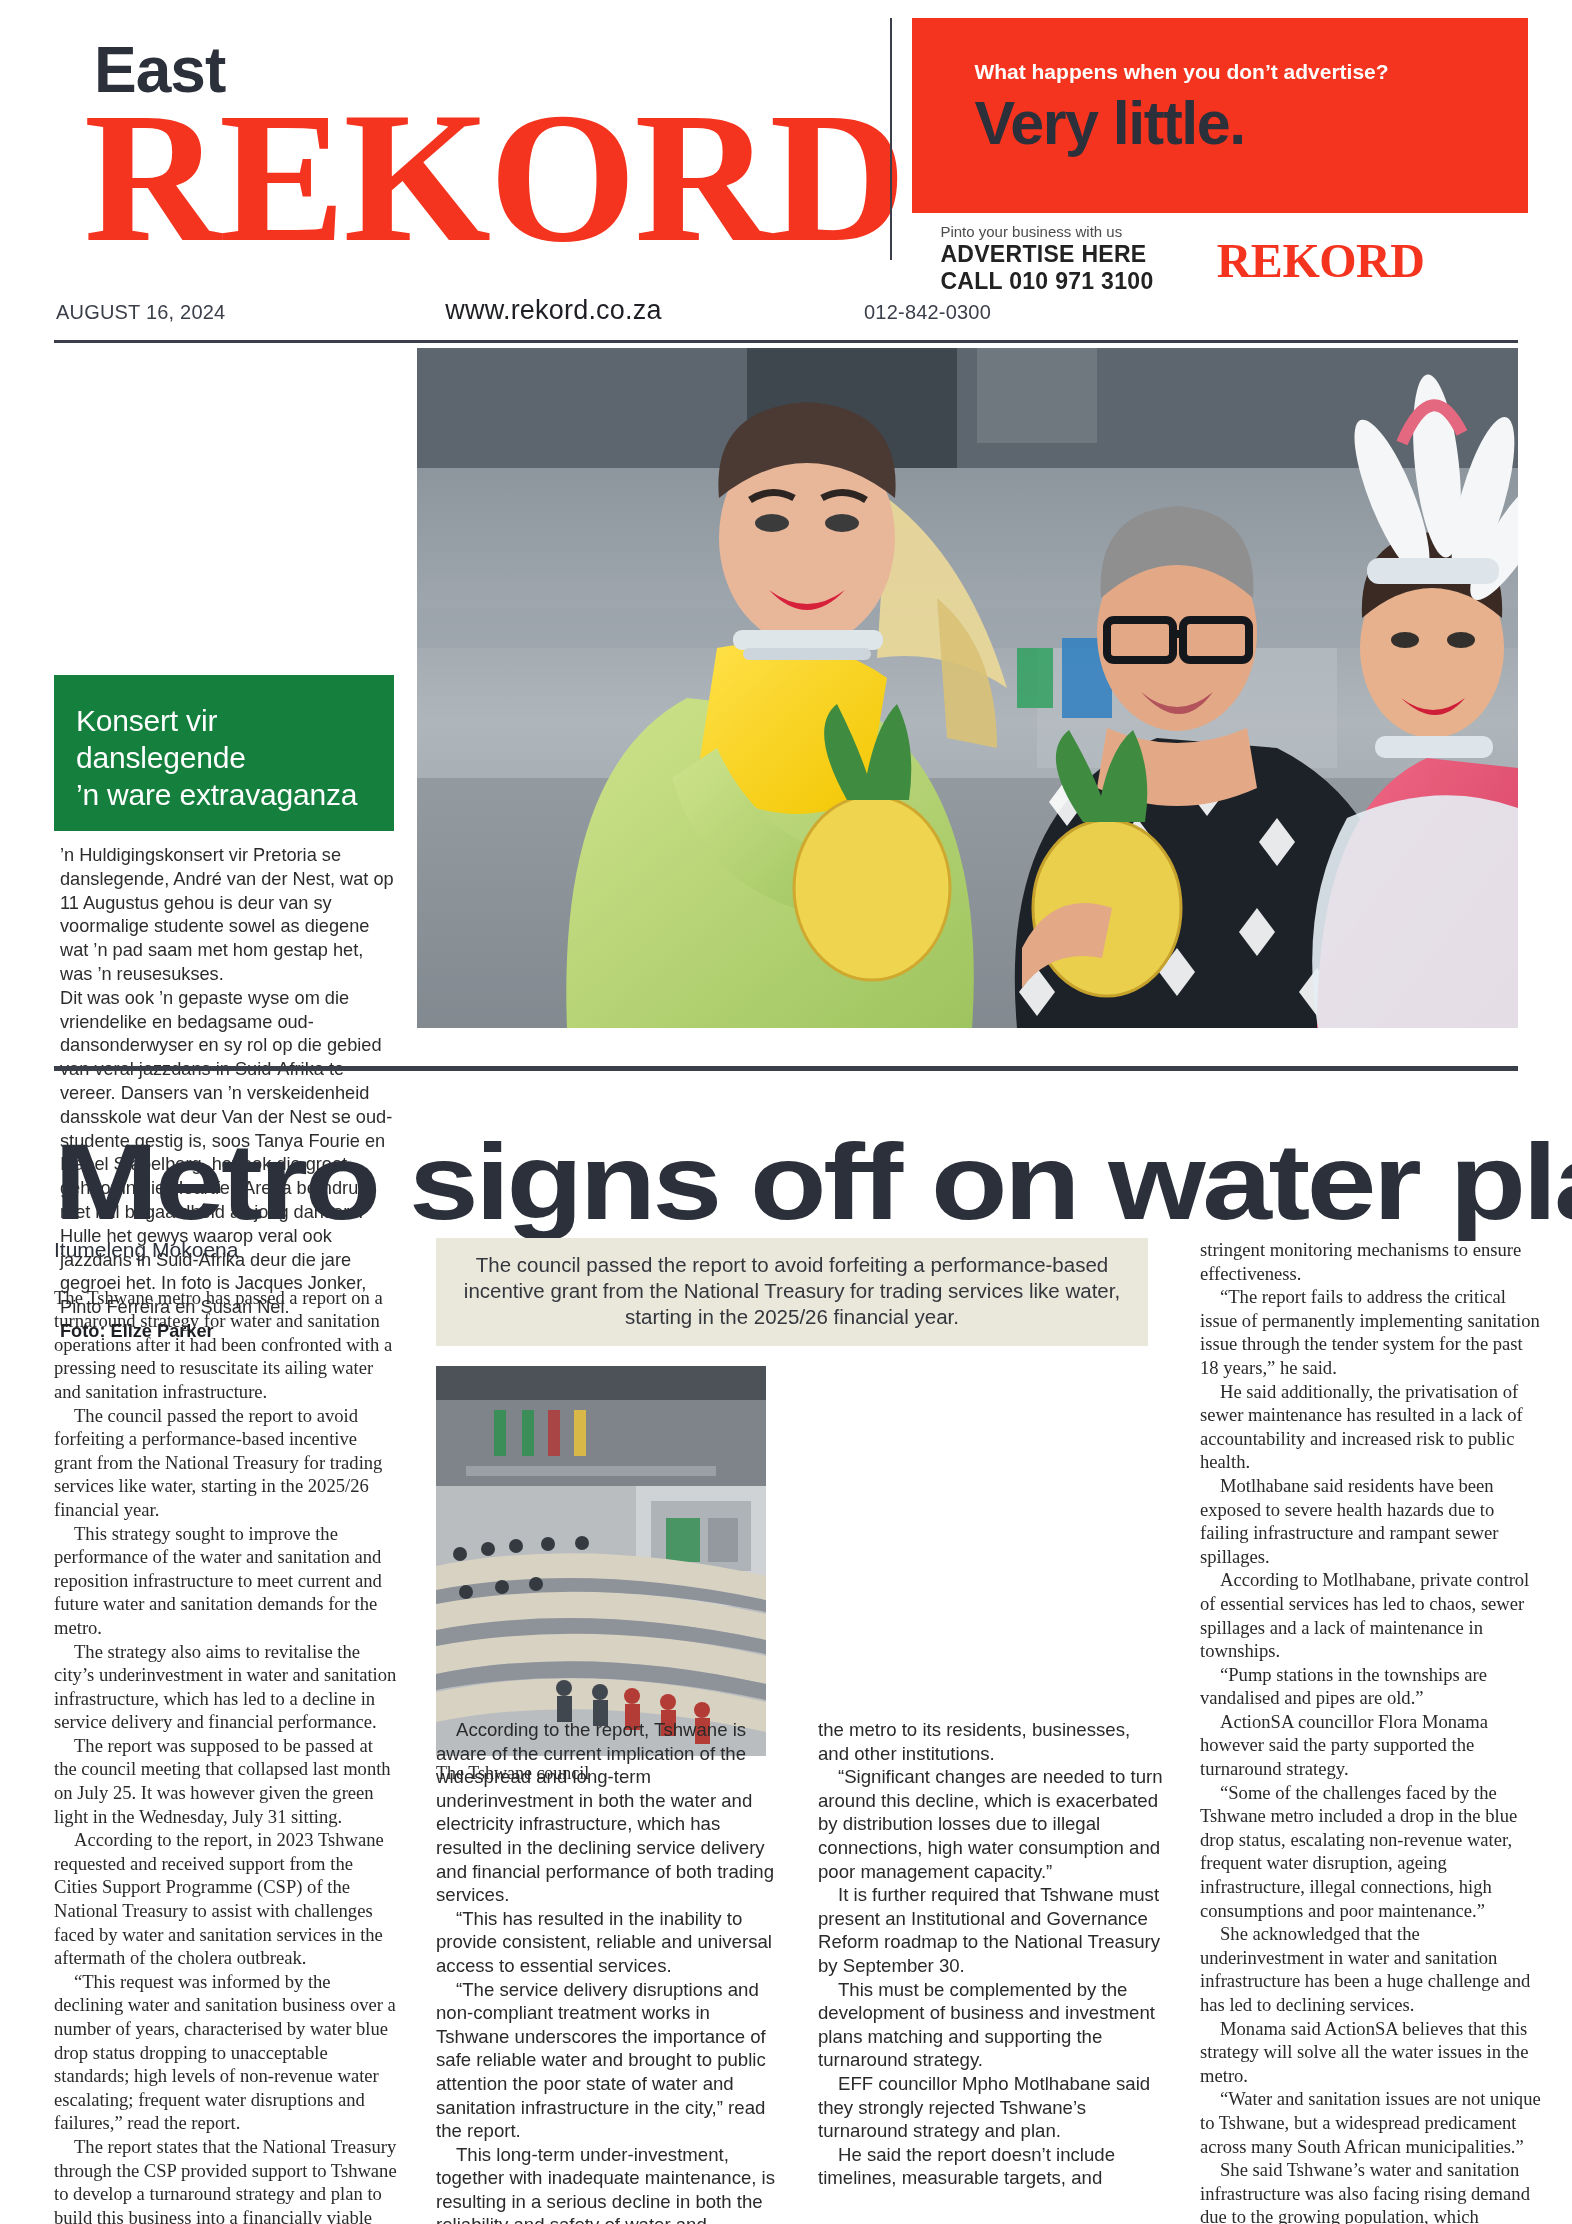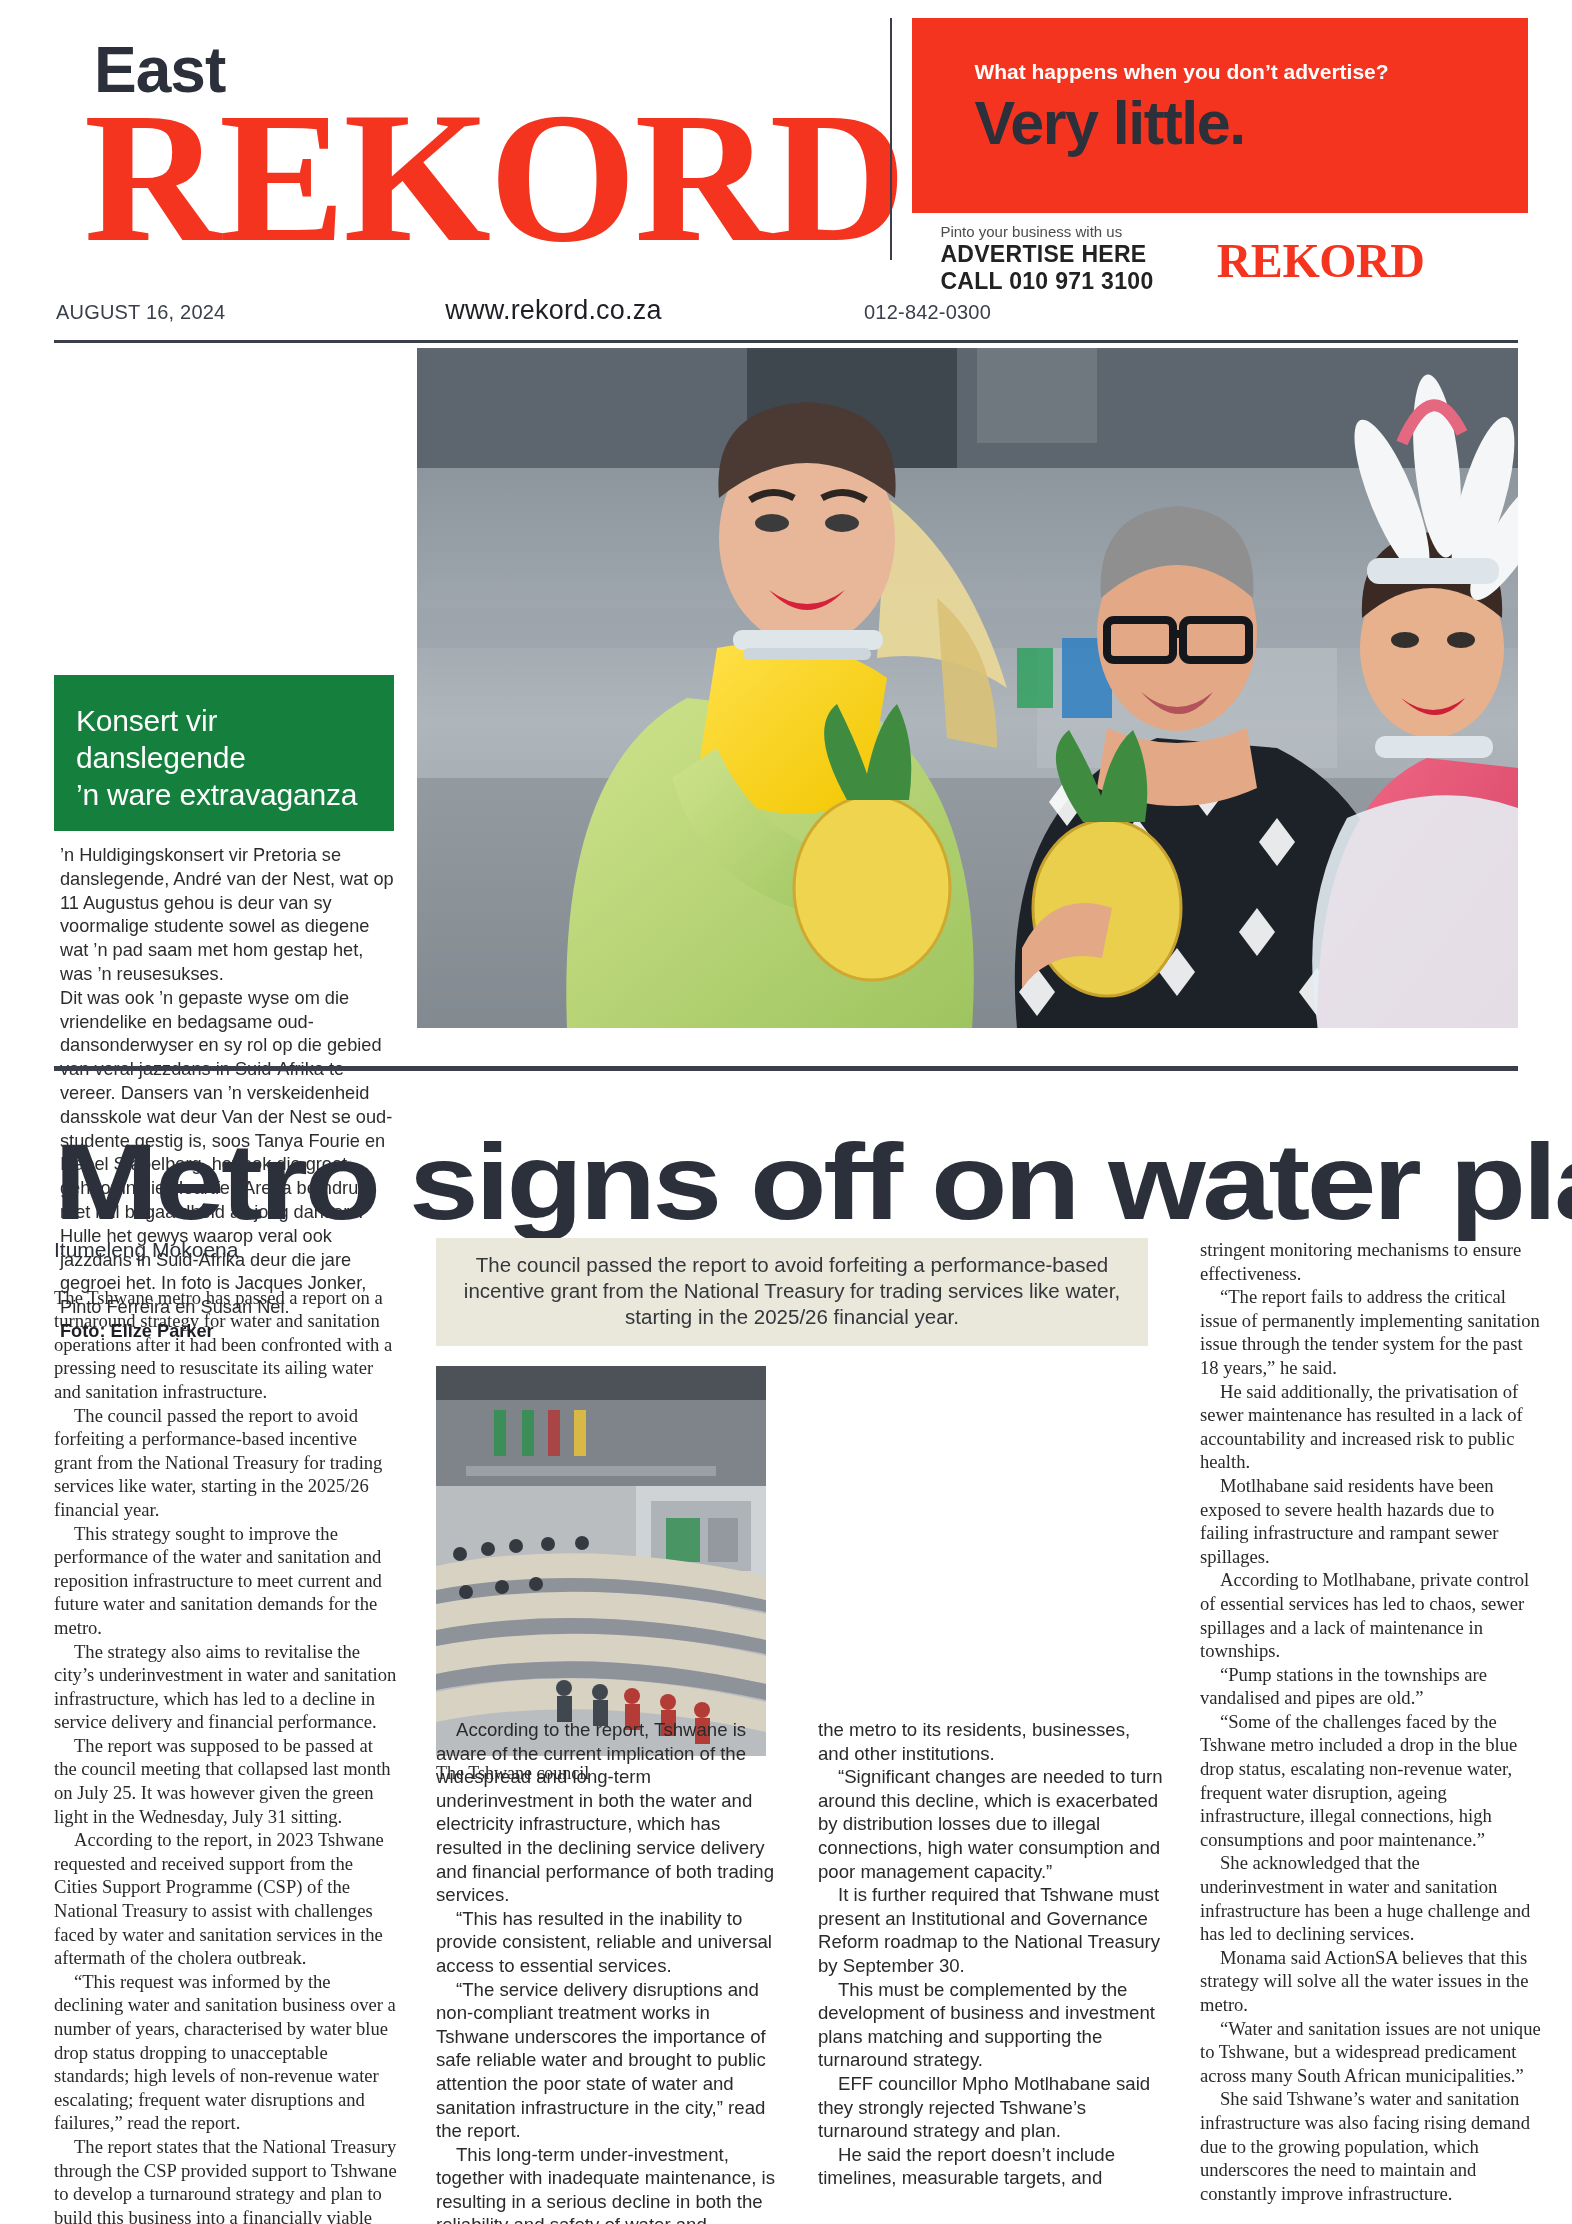--- a/index.html
+++ b/index.html
@@ -393,20 +393,21 @@
       <p>He said the report doesn’t include timelines, measurable targets, and</p>
     </div>
 
     <div class="col c4">
       <p class="noindent">stringent monitoring mechanisms to ensure effectiveness.</p>
       <p>“The report fails to address the critical issue of permanently implementing sanitation issue through the tender system for the past 18 years,” he said.</p>
       <p>He said additionally, the privatisation of sewer maintenance has resulted in a lack of accountability and increased risk to public health.</p>
       <p>Motlhabane said residents have been exposed to severe health hazards due to failing infrastructure and rampant sewer spillages.</p>
       <p>According to Motlhabane, private control of essential services has led to chaos, sewer spillages and a lack of maintenance in townships.</p>
       <p>“Pump stations in the townships are vandalised and pipes are old.”</p>
+      <p>ActionSA councillor Flora Monama however said the party supported the turnaround strategy.</p>
       <p>“Some of the challenges faced by the Tshwane metro included a drop in the blue drop status, escalating non-revenue water, frequent water disruption, ageing infrastructure, illegal connections, high consumptions and poor maintenance.”</p>
       <p>She acknowledged that the underinvestment in water and sanitation infrastructure has been a huge challenge and has led to declining services.</p>
       <p>Monama said ActionSA believes that this strategy will solve all the water issues in the metro.</p>
       <p>“Water and sanitation issues are not unique to Tshwane, but a widespread predicament across many South African municipalities.”</p>
       <p>She said Tshwane’s water and sanitation infrastructure was also facing rising demand due to the growing population, which underscores the need to maintain and constantly improve infrastructure.</p>
 
     </div>
 
   </div>
 </div>

